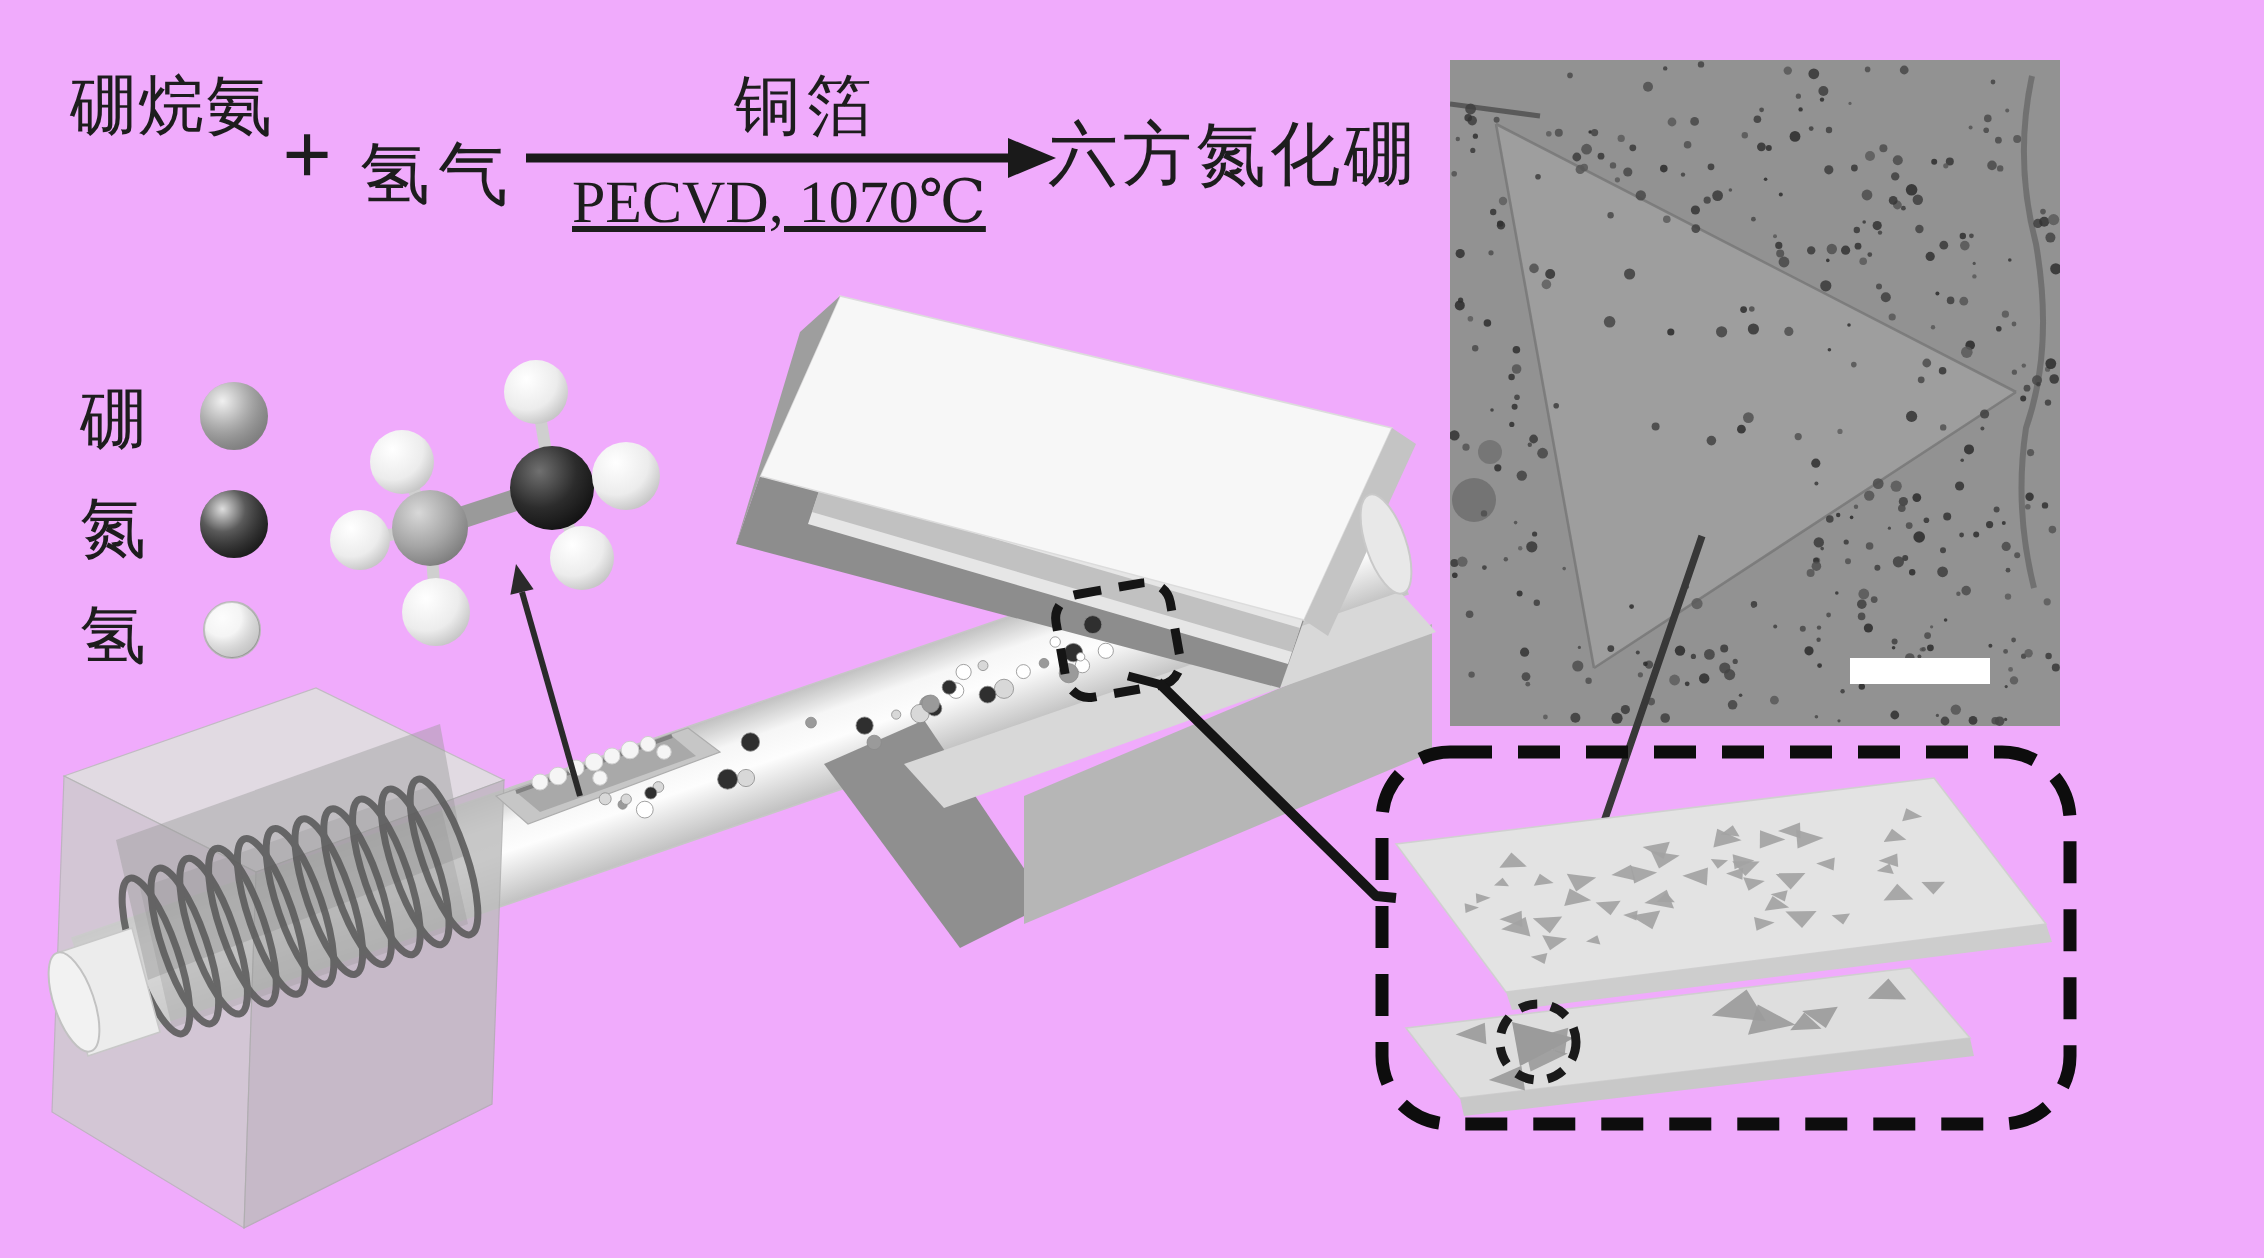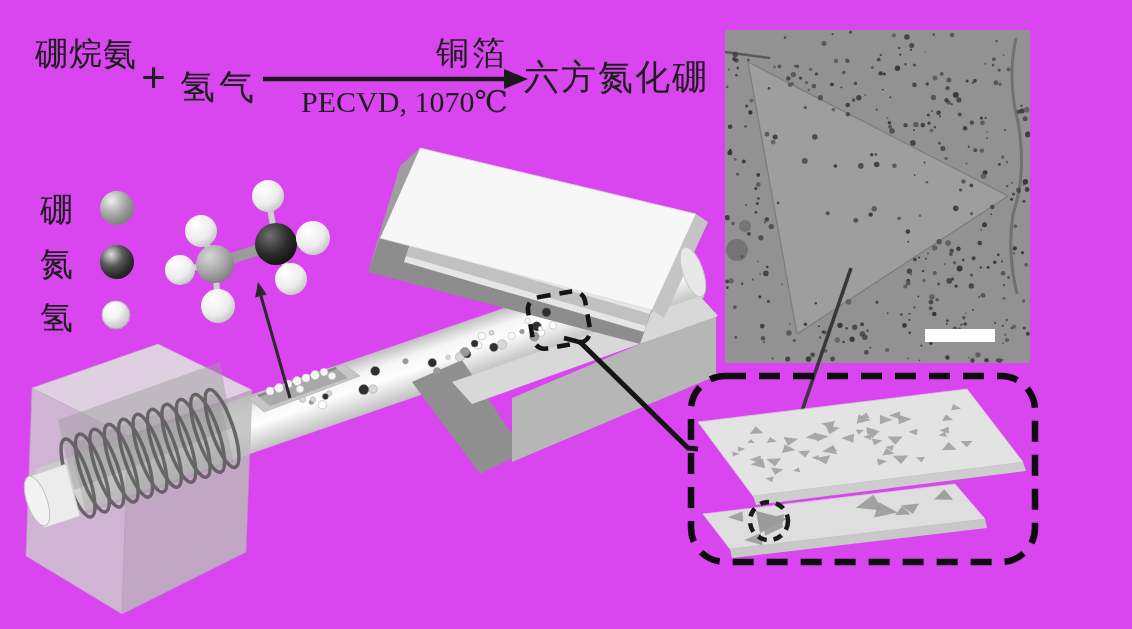--- a/index.html
+++ b/index.html
@@ -1,24 +1,24 @@
 <!DOCTYPE html>
 <html><head>
 <meta charset="utf-8">
 <style>
   html,body{margin:0;padding:0;background:#ffffff;}
-  #stage{position:relative;width:1132px;height:629px;background:#d946ef;overflow:hidden;
+  #stage{position:relative;width:1132px;height:629px;background:#f0abfc;overflow:hidden;
          font-family:"Liberation Serif","DejaVu Serif",serif;}
   #artwork{position:absolute;left:0;top:0;}
   .txt{position:absolute;color:#1d1d1d;z-index:2;white-space:nowrap;}
   #reactant1{left:26px;top:34px;width:120px;font-size:33px;line-height:41px;text-align:center;letter-spacing:1px;white-space:normal;}
   #plus-sign{left:141px;top:52px;font-size:44px;font-weight:bold;}
   #reactant2{left:180px;top:52px;font-size:35px;letter-spacing:4px;margin-top:12px;}
-  #cond-top{left:298px;top:31px;width:210px;text-align:right;font-size:33px;letter-spacing:3px;}
-  #cond-bottom{left:286px;top:84px;width:222px;text-align:right;font-size:30px;}
+  #cond-top{left:298px;top:31px;width:210px;text-align:center;font-size:33px;letter-spacing:3px;}
+  #cond-bottom{left:286px;top:84px;width:222px;text-align:left;font-size:30px;text-decoration:underline;}
   #product{left:524px;top:54px;font-size:35px;letter-spacing:2px;}
   .legend-label{font-size:33px;}
   #legend-label-0{left:40px;top:188px;}
   #legend-label-1{left:40px;top:242px;}
   #legend-label-2{left:40px;top:296px;}
 </style>
 </head>
 <body>
 
 <div id="stage">

